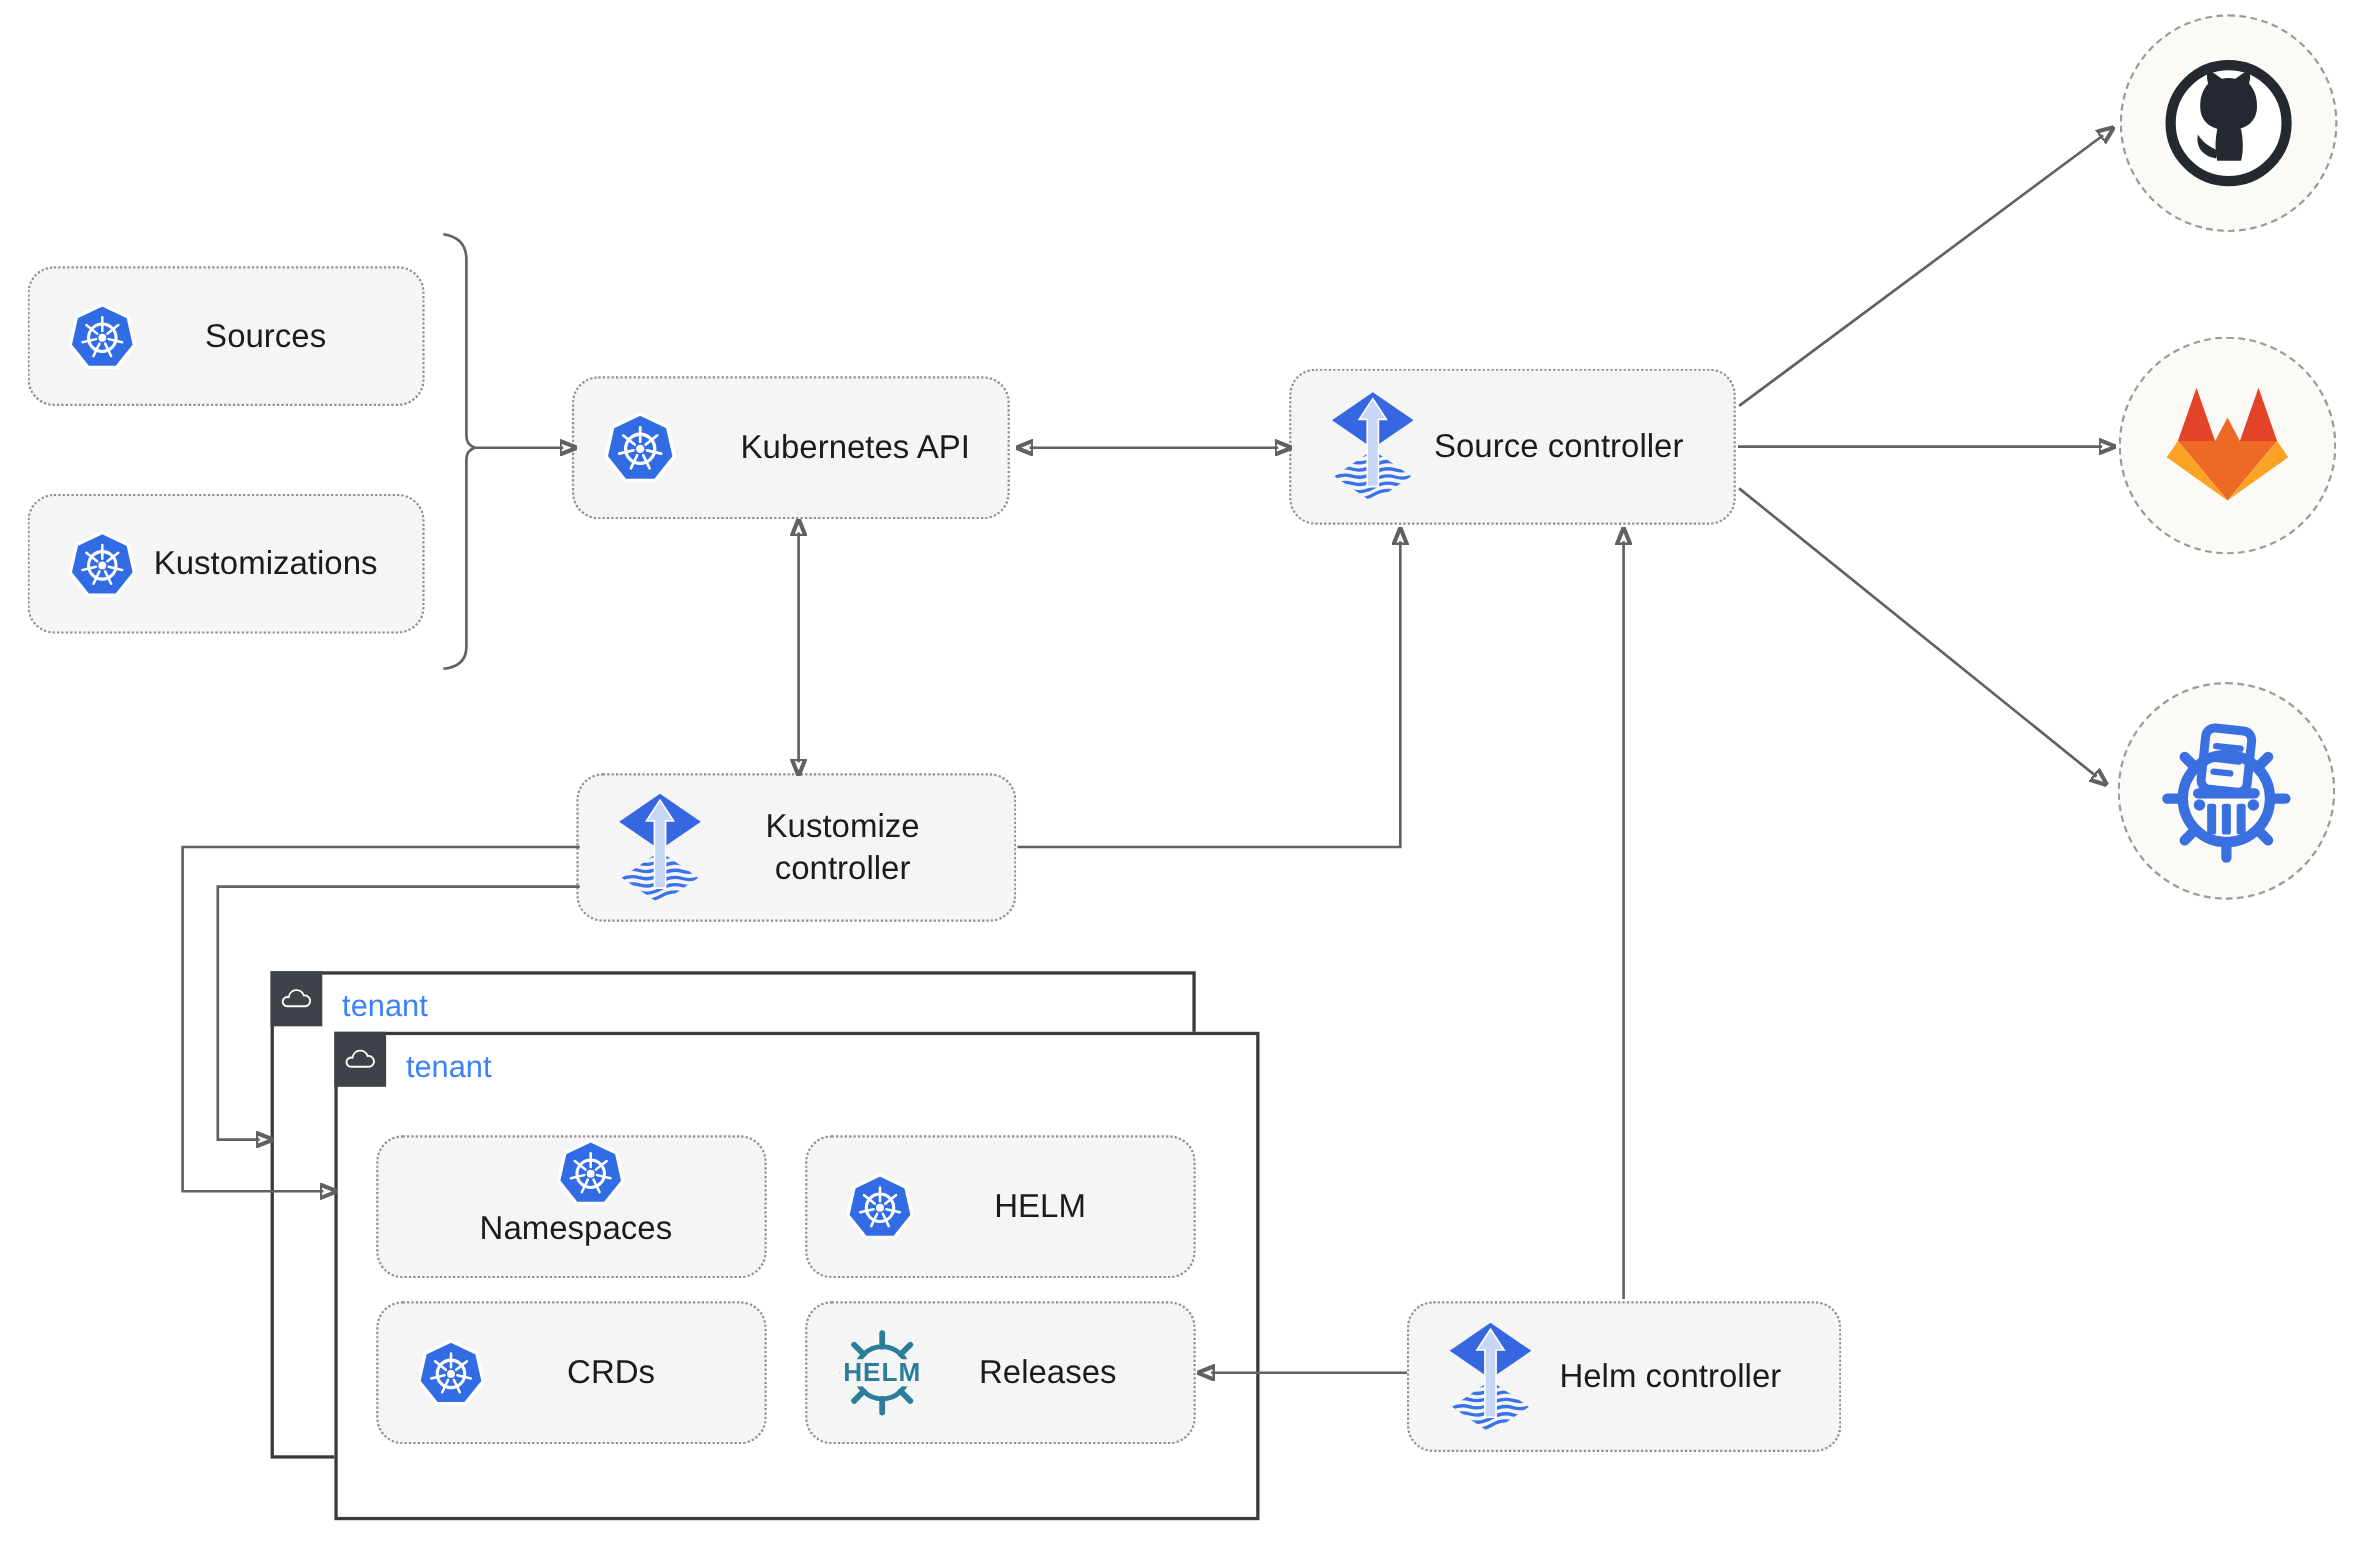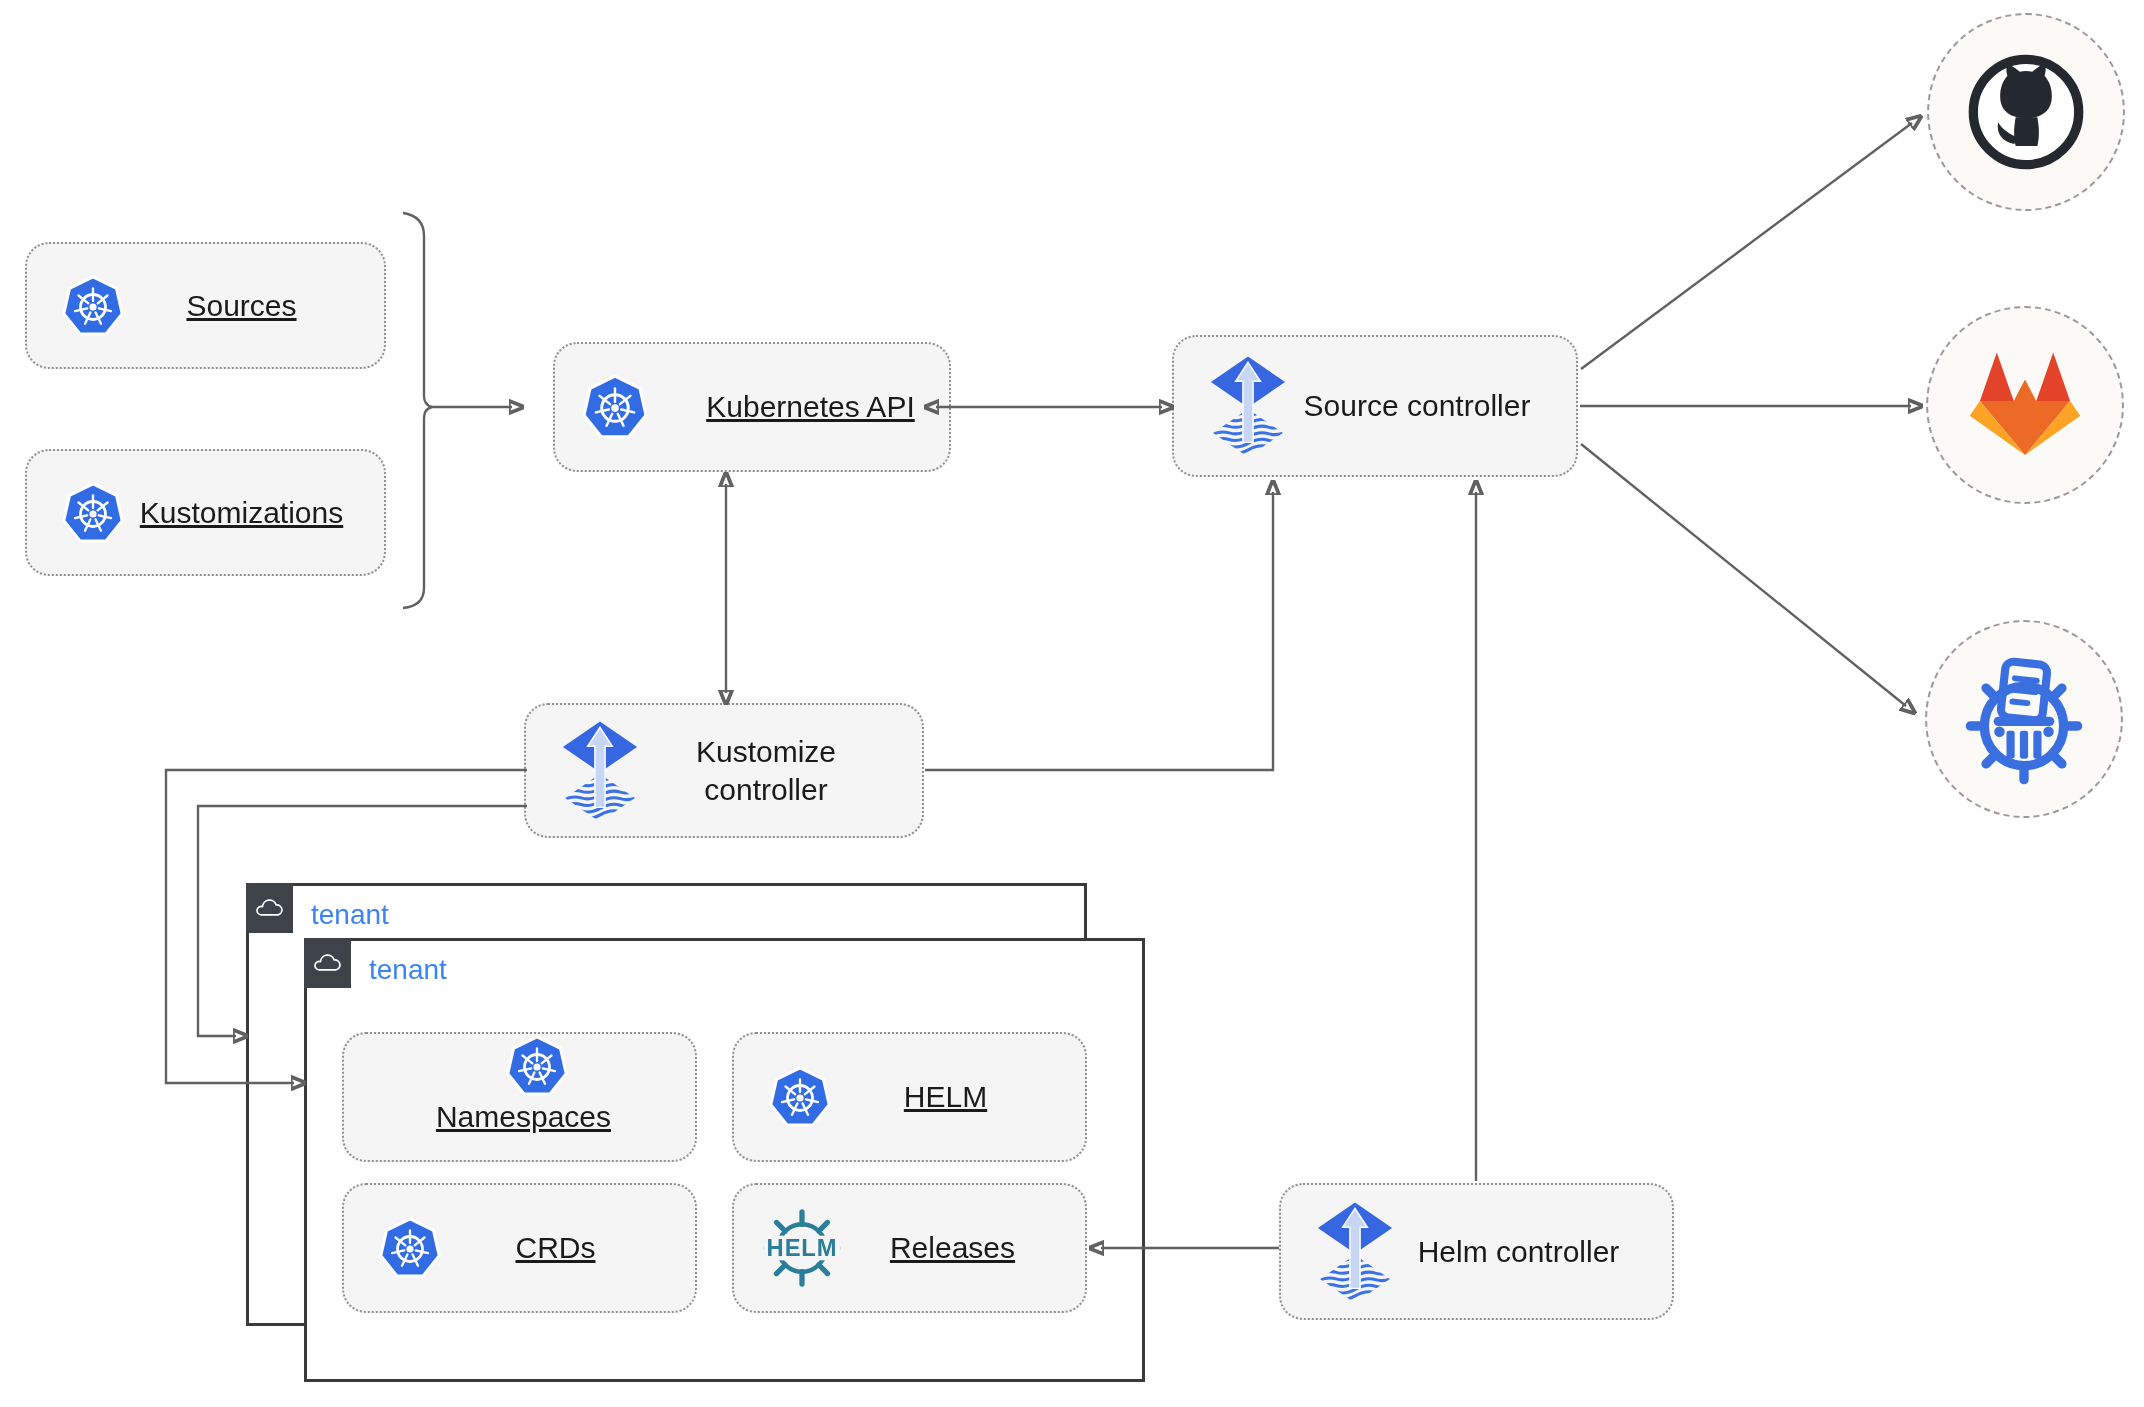--- a/index.html
+++ b/index.html
@@ -23,21 +23,21 @@
     --circle-border:#9a9a9a;
   }
   html,body{margin:0;padding:0;background:#ffffff;}
   .canvas{
     position:relative;width:2144px;height:1407px;background:#fff;overflow:hidden;
     font-family:"Liberation Sans", sans-serif;color:var(--text);
   }
   .node{
     position:absolute;background:var(--node-fill);
     border:2.5px dotted var(--node-border);border-radius:24px;
-    display:flex;align-items:center;box-sizing:border-box;padding-left:34px;text-decoration:underline;
+    display:flex;align-items:center;box-sizing:border-box;padding-left:34px;
   }
   .node .label{flex:1;text-align:center;font-size:30px;line-height:1.25;color:var(--text);padding-right:26px;}
   .node.two-line .label{padding-right:30px;}
   .node.two-line .label span{display:inline-block;max-width:230px;}
   .tenant{position:absolute;background:#ffffff;border:3px solid var(--tenant-border);box-sizing:border-box;}
   .tenant-tab{position:absolute;top:-3px;left:-3px;width:47px;height:50px;background:var(--tenant-tab);
     display:flex;align-items:center;justify-content:center;}
   .tenant-label{position:absolute;left:62px;top:13px;font-size:28px;color:#3b82f6;}
   .ext-circle{
     position:absolute;width:198px;height:198px;border:2.5px dashed var(--circle-border);
@@ -192,21 +192,21 @@
       </svg>
     <div class="label">Sources</div>
   </div>
   <div class="node" style="left:25px;top:449px;width:361px;height:127px;">
     <svg width="64" height="64">
         <use href="#sym-kubernetes"></use>
       </svg>
     <div class="label">Kustomizations</div>
   </div>
 
-  <div class="node" style="left:553px;top:342px;width:398px;height:130px;padding-left:26px;gap:37px;">
+  <div class="node" style="left:520px;top:342px;width:398px;height:130px;padding-left:26px;gap:37px;">
     <svg width="68" height="68">
         <use href="#sym-kubernetes"></use>
       </svg>
     <div class="label" style="padding-right:14px;">Kubernetes API</div>
   </div>
   <div class="node two-line" style="left:1172px;top:335px;width:406px;height:142px;">
     <svg width="80" height="102">
         <use href="#sym-flux"></use>
       </svg>
     <div class="label"><span>Source controller</span></div>

